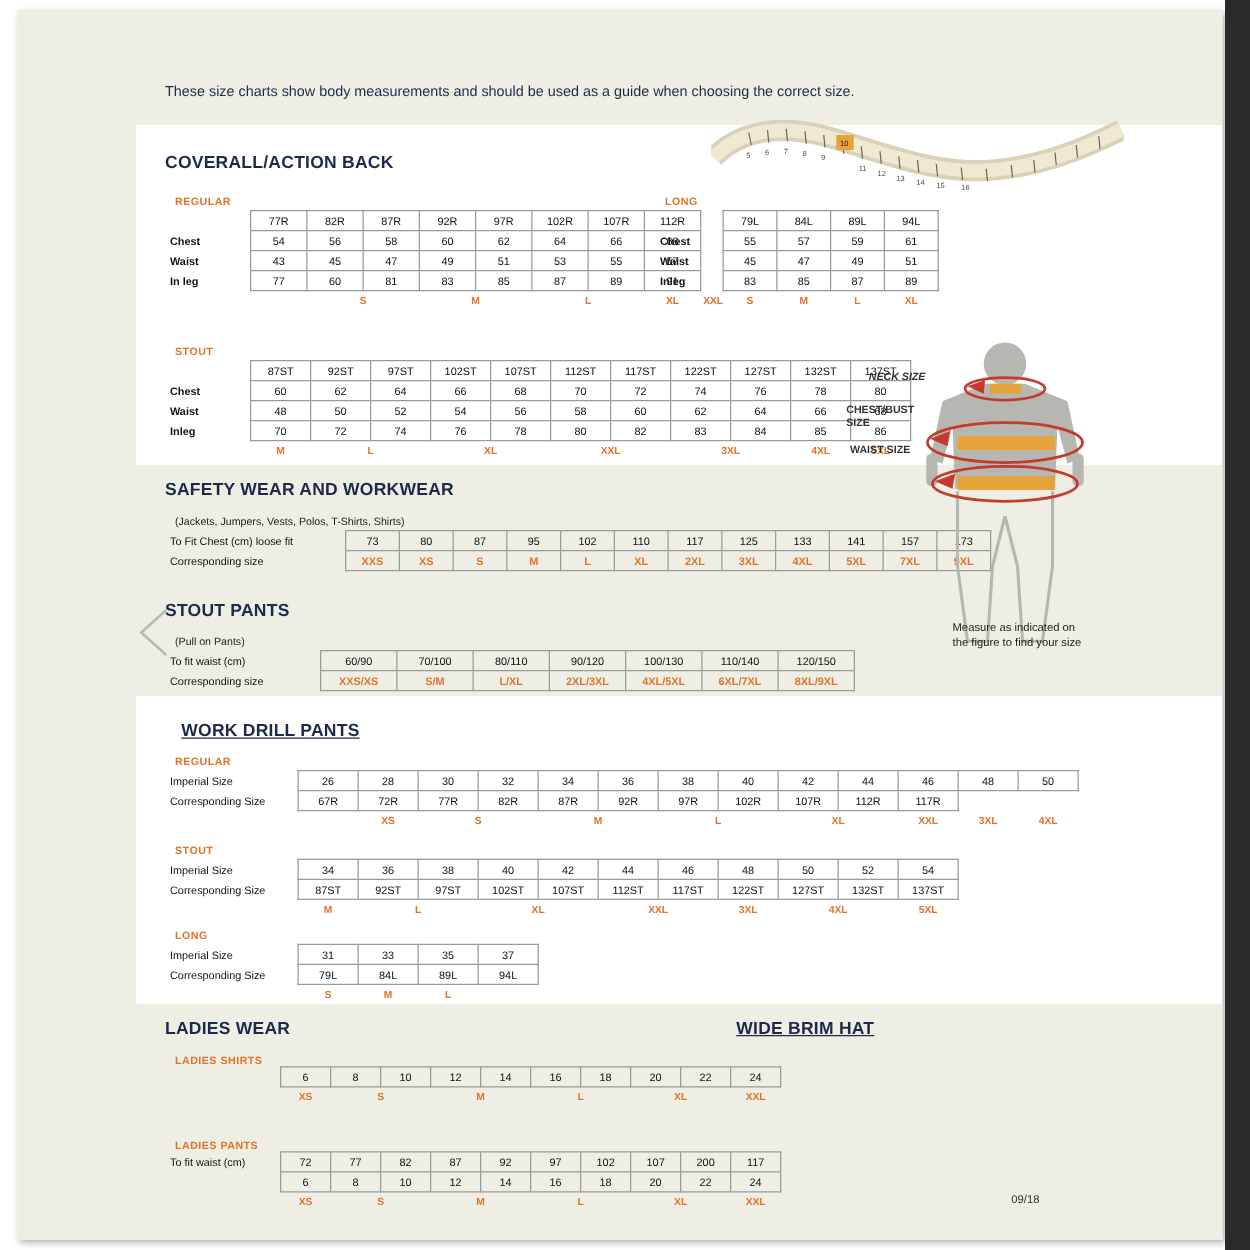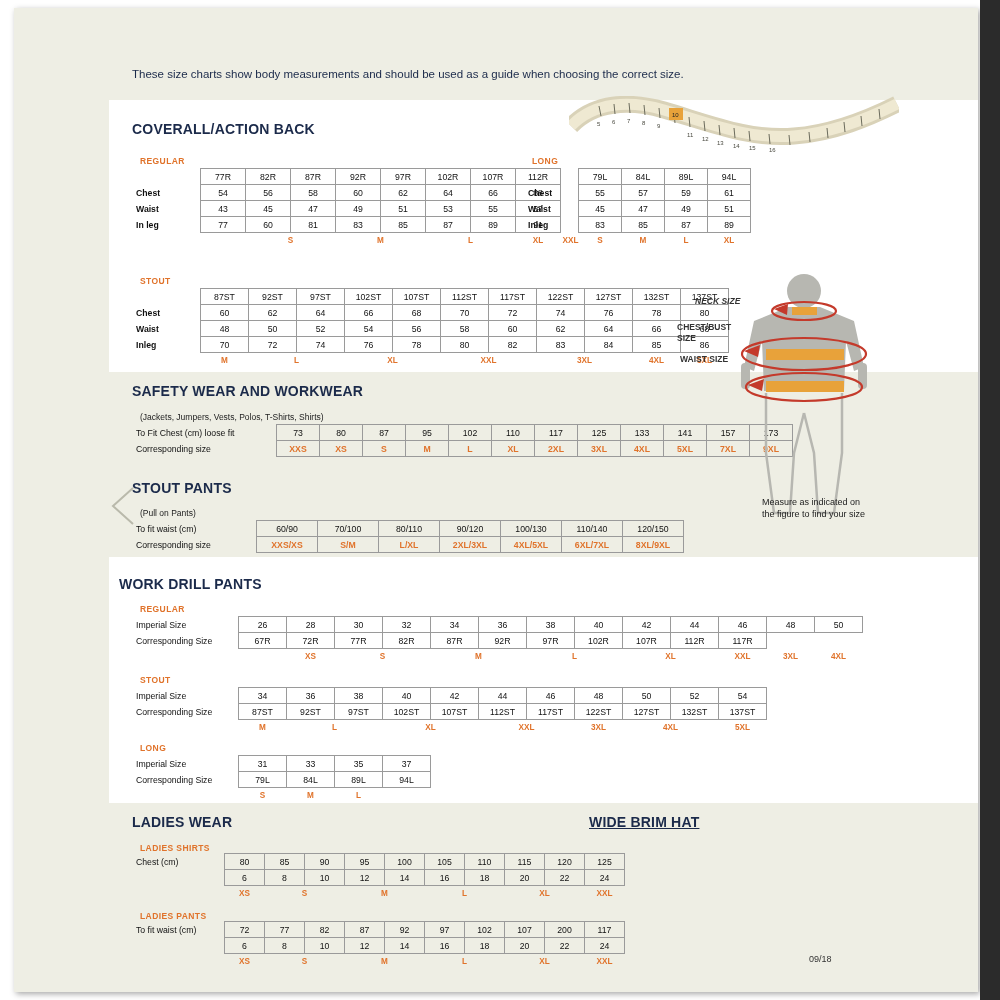--- a/index.html
+++ b/index.html
@@ -388,21 +388,21 @@
             <td class="" style="width: 56px; color: rgb(224, 115, 43); font-weight: bold;">S/M</td>
             <td class="" style="width: 56px; color: rgb(224, 115, 43); font-weight: bold;">L/XL</td>
             <td class="" style="width: 56px; color: rgb(224, 115, 43); font-weight: bold;">2XL/3XL</td>
             <td class="" style="width: 56px; color: rgb(224, 115, 43); font-weight: bold;">4XL/5XL</td>
             <td class="" style="width: 56px; color: rgb(224, 115, 43); font-weight: bold;">6XL/7XL</td>
             <td class="" style="width: 56px; color: rgb(224, 115, 43); font-weight: bold;">8XL/9XL</td>
           </tr>
         </tbody>
       </table>
 
-    <div class="sect-h" style="left:105px;top:568px;">WORK DRILL PANTS</div>
+    <div class="sect-h" style="left:131px;top:568px;text-decoration:underline;">WORK DRILL PANTS</div>
 
     <div class="sub-h" style="left:126px;top:596px;">REGULAR</div>
     <table class="grid" id="t-wd-reg" style="left:120px;top:608px;">
         <tbody>
           <tr>
             <td class="labn" style="width:100px">Imperial Size</td>
             <td class="" style="width:43px">26</td>
             <td class="" style="width:43px">28</td>
             <td class="" style="width:43px">30</td>
             <td class="" style="width:43px">32</td>
@@ -515,33 +515,20 @@
             <td class="size" colspan="1">L</td>
           </tr>
         </tbody>
       </table>
 
     <div class="sect-h" style="left:118px;top:806px;">LADIES WEAR</div>
 
     <div class="sub-h" style="left:126px;top:835px;">LADIES SHIRTS</div>
     <table class="grid" id="t-lad-shirts" style="left:120px;top:845px;">
         <tbody>
-          <tr>
-            <td class="labn" style="width:86px">Chest (cm)</td>
-            <td class="" style="width:35px">80</td>
-            <td class="" style="width:35px">85</td>
-            <td class="" style="width:35px">90</td>
-            <td class="" style="width:35px">95</td>
-            <td class="" style="width:35px">100</td>
-            <td class="" style="width:35px">105</td>
-            <td class="" style="width:35px">110</td>
-            <td class="" style="width:35px">115</td>
-            <td class="" style="width:35px">120</td>
-            <td class="" style="width:35px">125</td>
-          </tr>
           <tr>
             <td class="labn" style="width:86px"></td>
             <td class="" style="width:35px">6</td>
             <td class="" style="width:35px">8</td>
             <td class="" style="width:35px">10</td>
             <td class="" style="width:35px">12</td>
             <td class="" style="width:35px">14</td>
             <td class="" style="width:35px">16</td>
             <td class="" style="width:35px">18</td>
             <td class="" style="width:35px">20</td>

